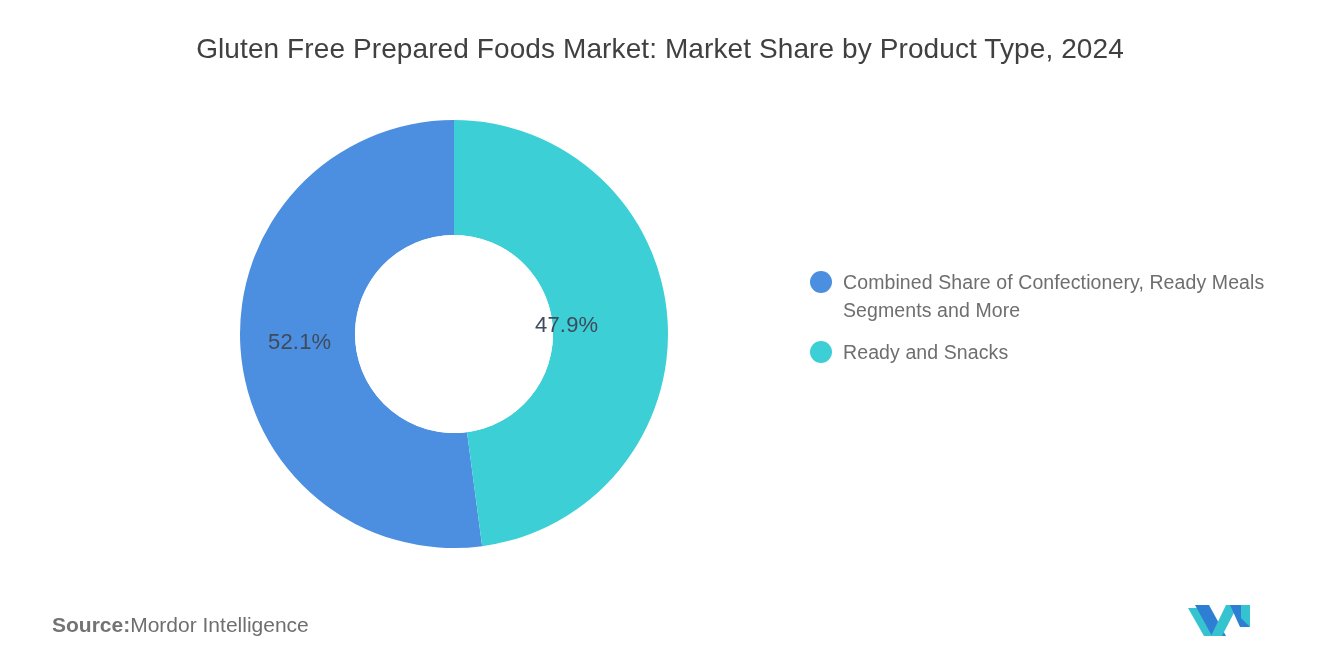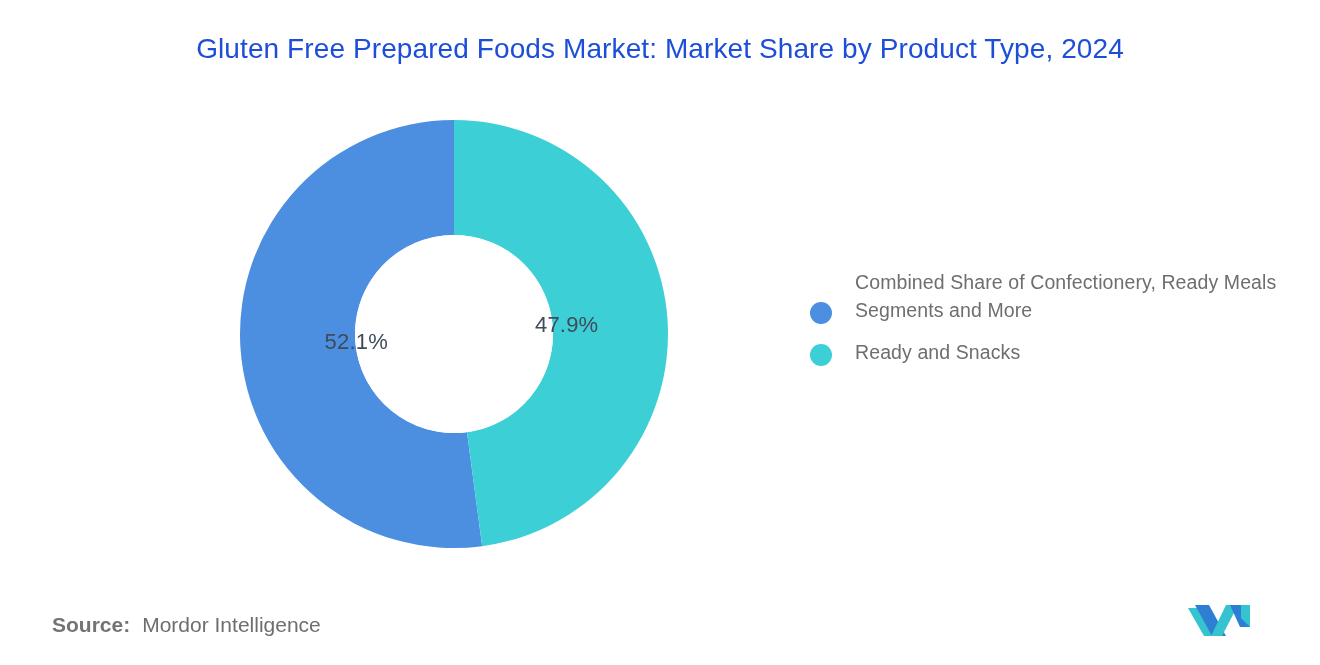--- a/index.html
+++ b/index.html
@@ -23,21 +23,21 @@
 
   
   #chart-title {
     position: absolute;
     top: 30px;
     left: 0;
     width: 1320px;
     text-align: center;
     font-size: 28px;
     font-weight: 400;
-    color: #1d4ed8;
+    color: #404040;
     letter-spacing: 0.1px;
     line-height: 38px;
     white-space: nowrap;
   }
 
   
   #donut-wrap {
     position: absolute;
     left: 240px;
     top: 120px;
@@ -55,40 +55,39 @@
     position: absolute;
     font-size: 22px;
     color: #3f4a5a;
     white-space: nowrap;
     letter-spacing: 0.2px;
   }
   #slice-label-0 {            
     left: 28px;
     top: 209px;
     width: 120px;
-    text-align: right;
+    text-align: left;
   }
   #slice-label-1 {            
     left: 295px;
     top: 192px;
     width: 120px;
   }
 
   
   #chart-legend {
     position: absolute;
     left: 810px;
     top: 268px;
     width: 470px;
   }
   .legend-item {
     display: flex;
-    align-items: flex-end;
+    align-items: flex-start;
     margin-bottom: 14px;
-    gap: 12px;
   }
   .legend-swatch {
     flex: 0 0 auto;
     width: 22px;
     height: 22px;
     border-radius: 50%;
     margin-top: 3px;
     margin-right: 11px;
   }
   .legend-label {
@@ -106,21 +105,21 @@
     font-size: 21px;
     color: #6e6e6e;
     white-space: nowrap;
   }
   #source-prefix {
     font-weight: 700;
     color: #737373;
   }
   #source-value {
     font-weight: 400;
-    margin-left: 12px;
+    margin-left: 0;
   }
 
   #brand-logo {
     position: absolute;
     left: 1186px;
     top: 600px;
     width: 66px;
     height: 38px;
   }
   #brand-logo svg { display: block; }

